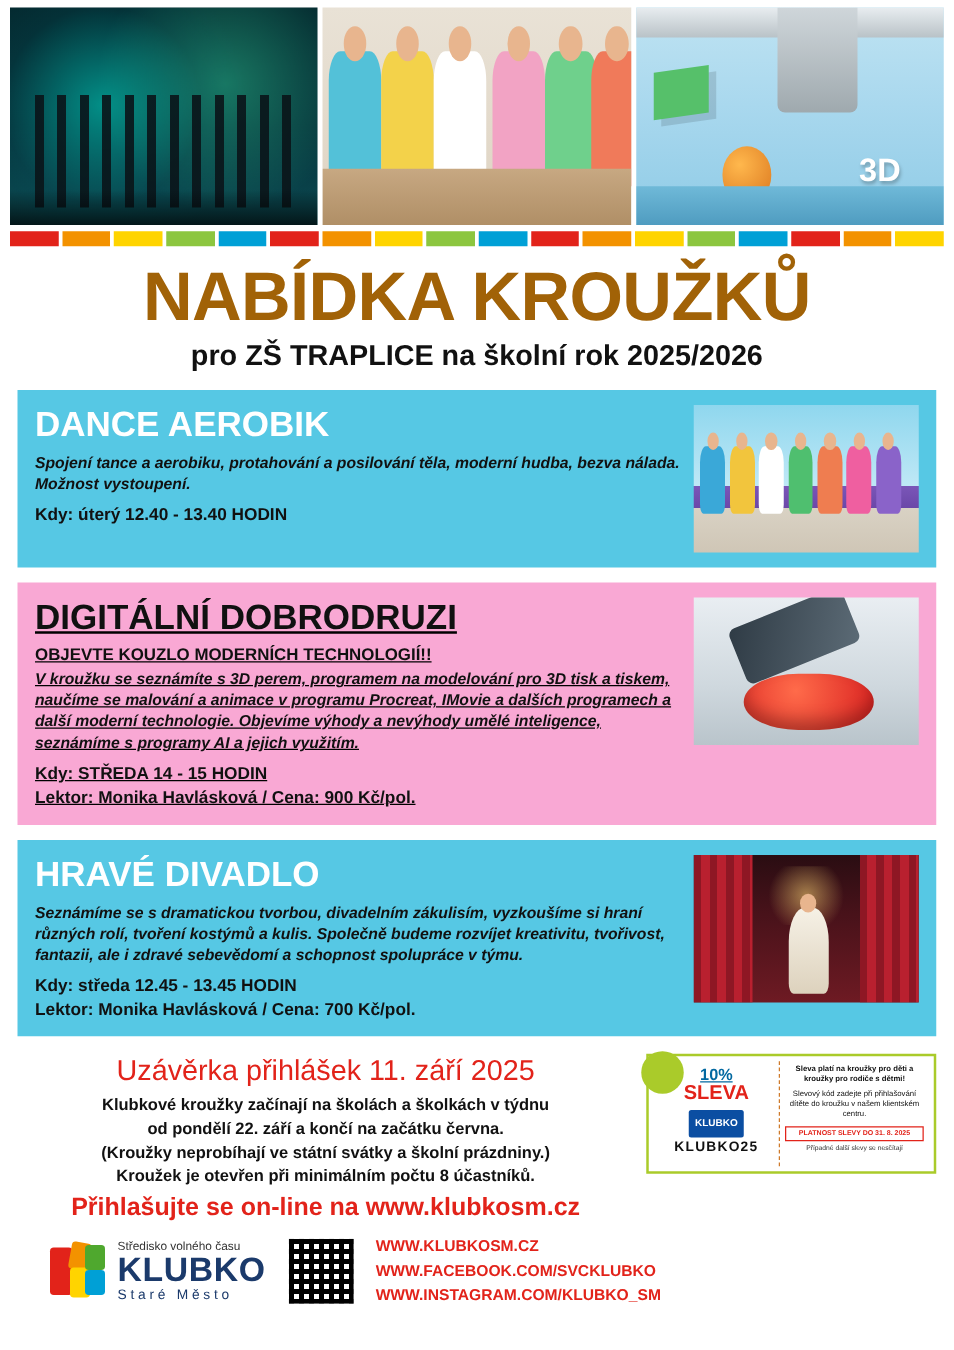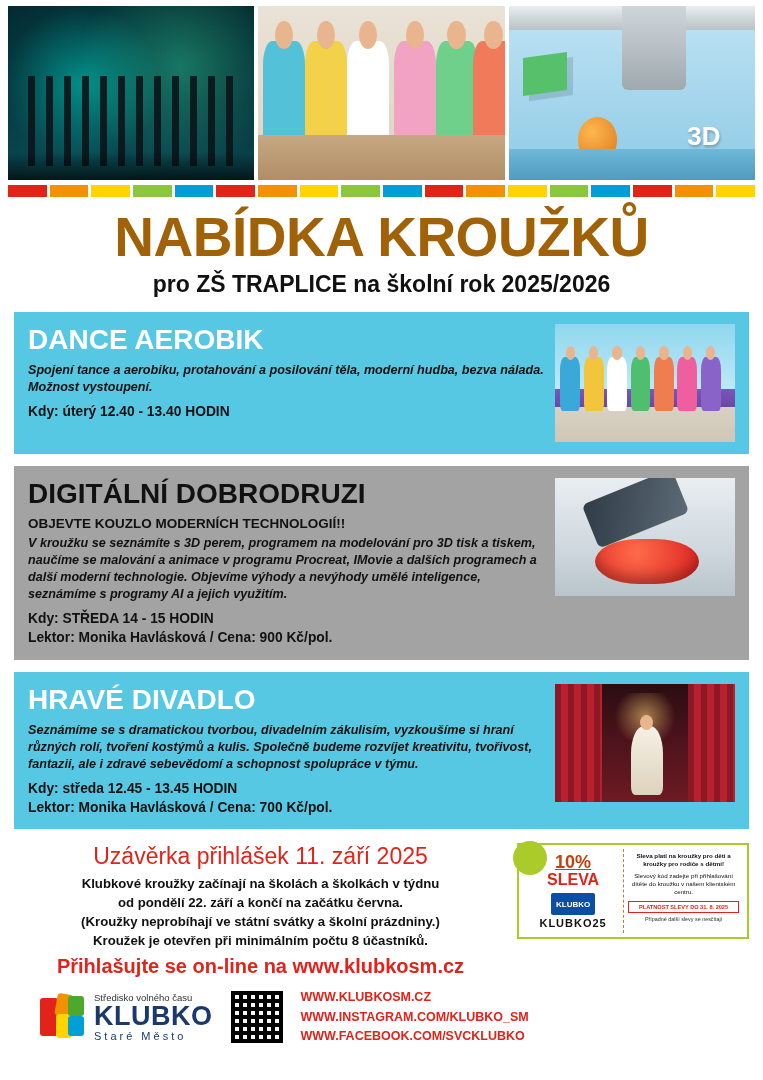--- a/index.html
+++ b/index.html
@@ -146,21 +146,21 @@
   
   .cards { padding: 10px 14px 0 14px; }
   .card {
     display: flex;
     margin-bottom: 12px;
     padding: 12px 14px;
     position: relative;
     min-height: 120px;
   }
   .card-blue   { background: #56c8e4; }
-  .card-peach  { background: #a3a3a3; }
+  .card-peach  { background: #f9a8d4; text-decoration: underline; }
   .card-blue2  { background: #56c8e4; }
   .card-text { flex: 1; padding-right: 10px; }
   .card-title {
     font-size: 28px;
     font-weight: bold;
     color: #ffffff;
     margin-bottom: 6px;
   }
   .card-title-dark { color: #111111; }
   .card-sub {
@@ -301,21 +301,21 @@
     text-align: center;
     padding-top: 4px;
     position: relative;
   }
   .coupon-left::before {
     content:"";
     position:absolute; left:-10px; top:-8px;
     width: 34px; height: 34px; border-radius: 50%;
     background:#aacb2a;
   }
-  .c-pct { font-size: 18px; font-weight: bold; color:#c2410c; line-height:1.05;text-decoration:underline; }
+  .c-pct { font-size: 13px; font-weight: bold; color:#0369a1; line-height:1.05;text-decoration:underline; }
   .c-sleva { font-size: 16px; font-weight: bold; color:#e2231a; line-height:1.05; }
   .c-logo {
     margin: 4px auto 2px auto;
     width: 44px; height: 22px;
     background: #0b4ea2;
     color:#fff; font-size: 8px; font-weight:bold;
     display:flex; align-items:center; justify-content:center;
     border-radius:2px;
   }
   .c-code { font-size: 11px; font-weight: bold; letter-spacing:1px; color:#111; }
@@ -517,16 +517,16 @@
       <div class="lt-top">Středisko volného času</div>
       <div class="lt-main">KLUBKO</div>
       <div class="lt-sub">Staré Město</div>
     </div>
   </div>
 
   <div class="qr"></div>
 
   <div class="links">
     <div>WWW.KLUBKOSM.CZ</div>
+    <div>WWW.FACEBOOK.COM/SVCKLUBKO</div>
     <div>WWW.INSTAGRAM.COM/KLUBKO_SM</div>
-    <div>WWW.FACEBOOK.COM/SVCKLUBKO</div>
   </div>
 </div>
 
 </body></html>

